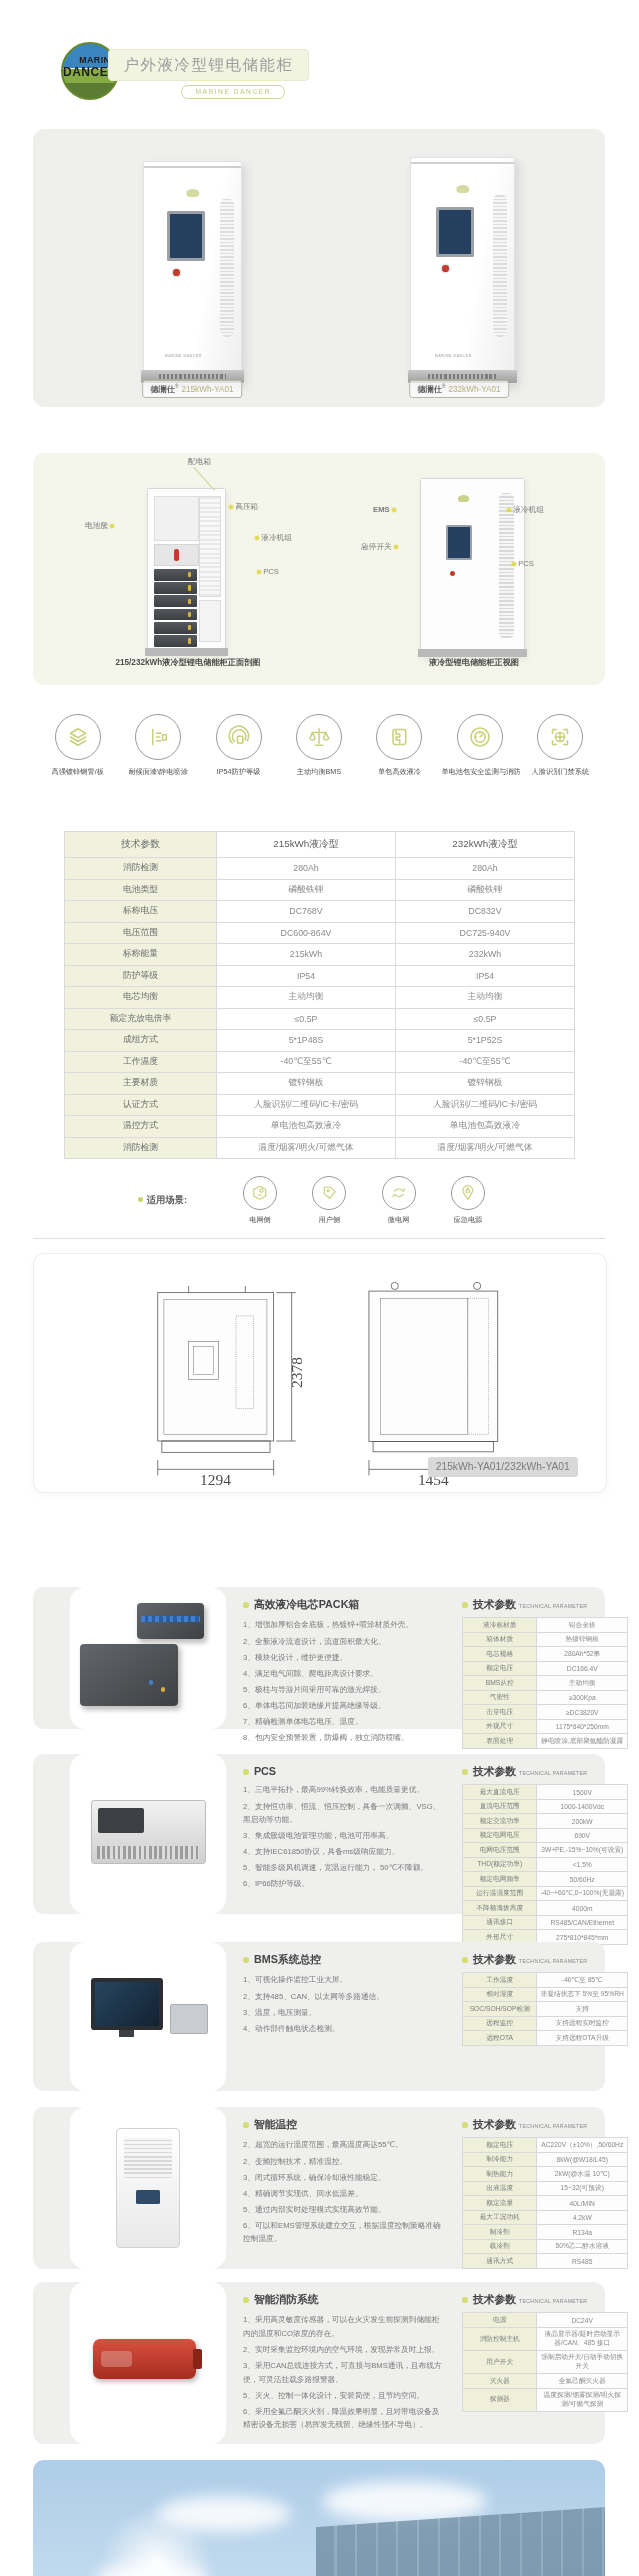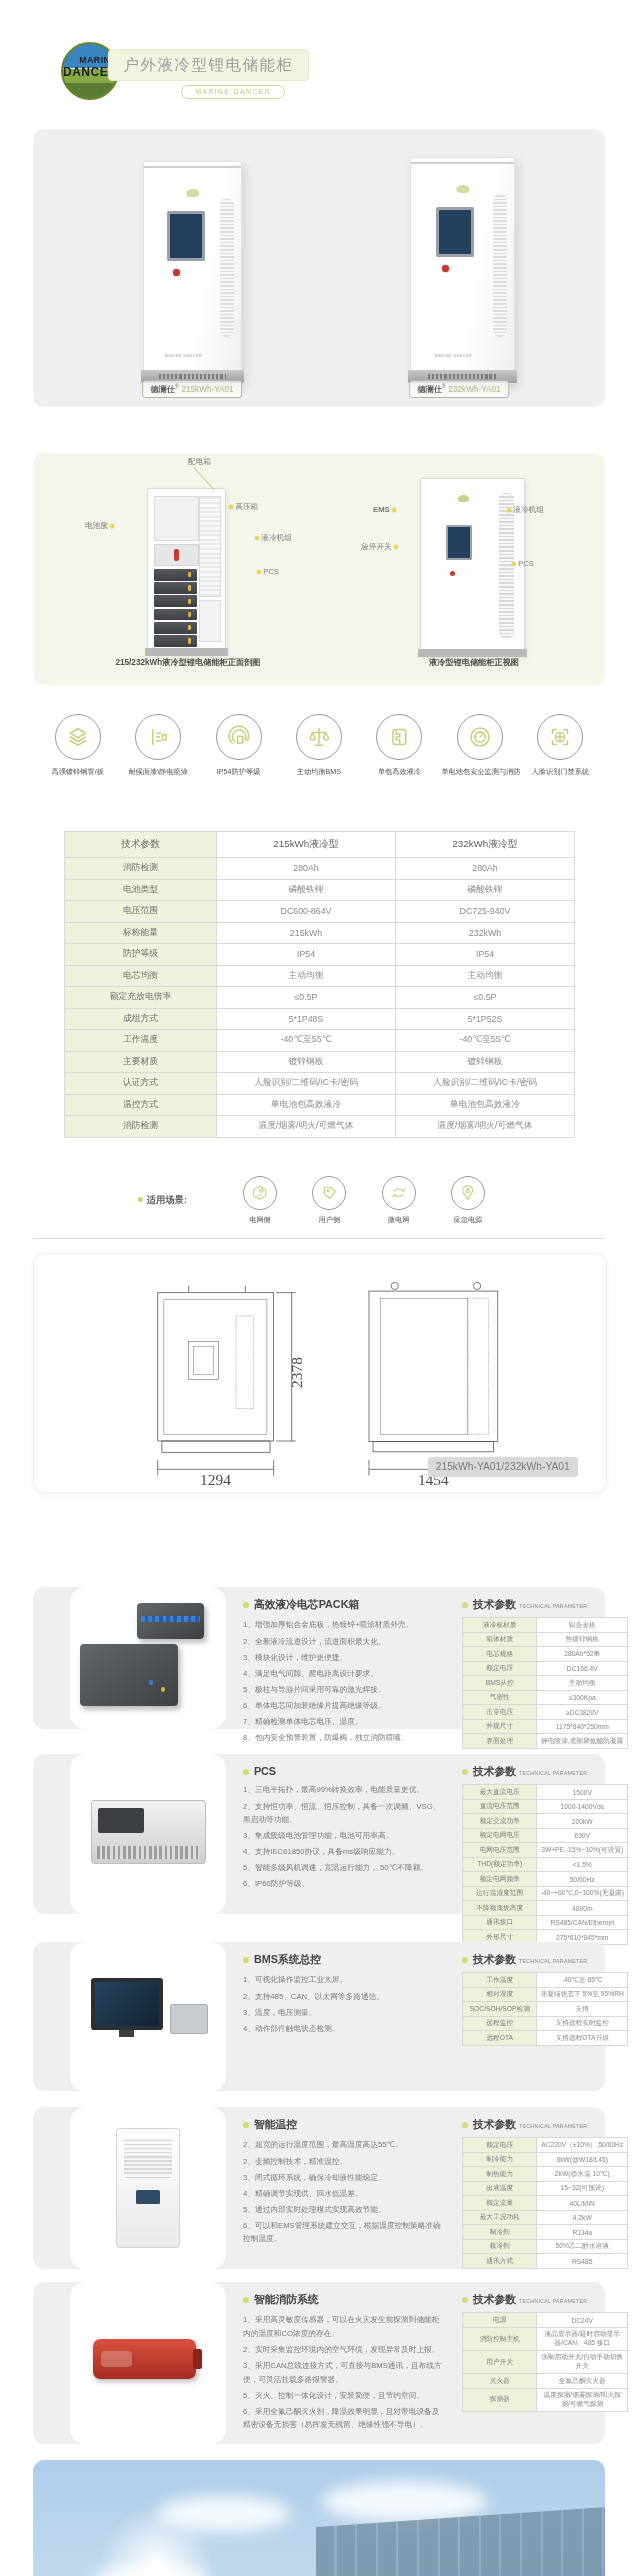--- a/index.html
+++ b/index.html
@@ -302,20 +302,25 @@
     </tr>
     <tr>
           <td class="lab">消防检测</td>
           <td>280Ah</td>
           <td>280Ah</td>
         </tr>
     <tr>
           <td class="lab">电池类型</td>
           <td>磷酸铁锂</td>
           <td>磷酸铁锂</td>
+        </tr>
+    <tr>
+          <td class="lab">标称电压</td>
+          <td>DC768V</td>
+          <td>DC832V</td>
         </tr>
     <tr>
           <td class="lab">电压范围</td>
           <td>DC600-864V</td>
           <td>DC725-940V</td>
         </tr>
     <tr>
           <td class="lab">标称能量</td>
           <td>215kWh</td>
           <td>232kWh</td>

